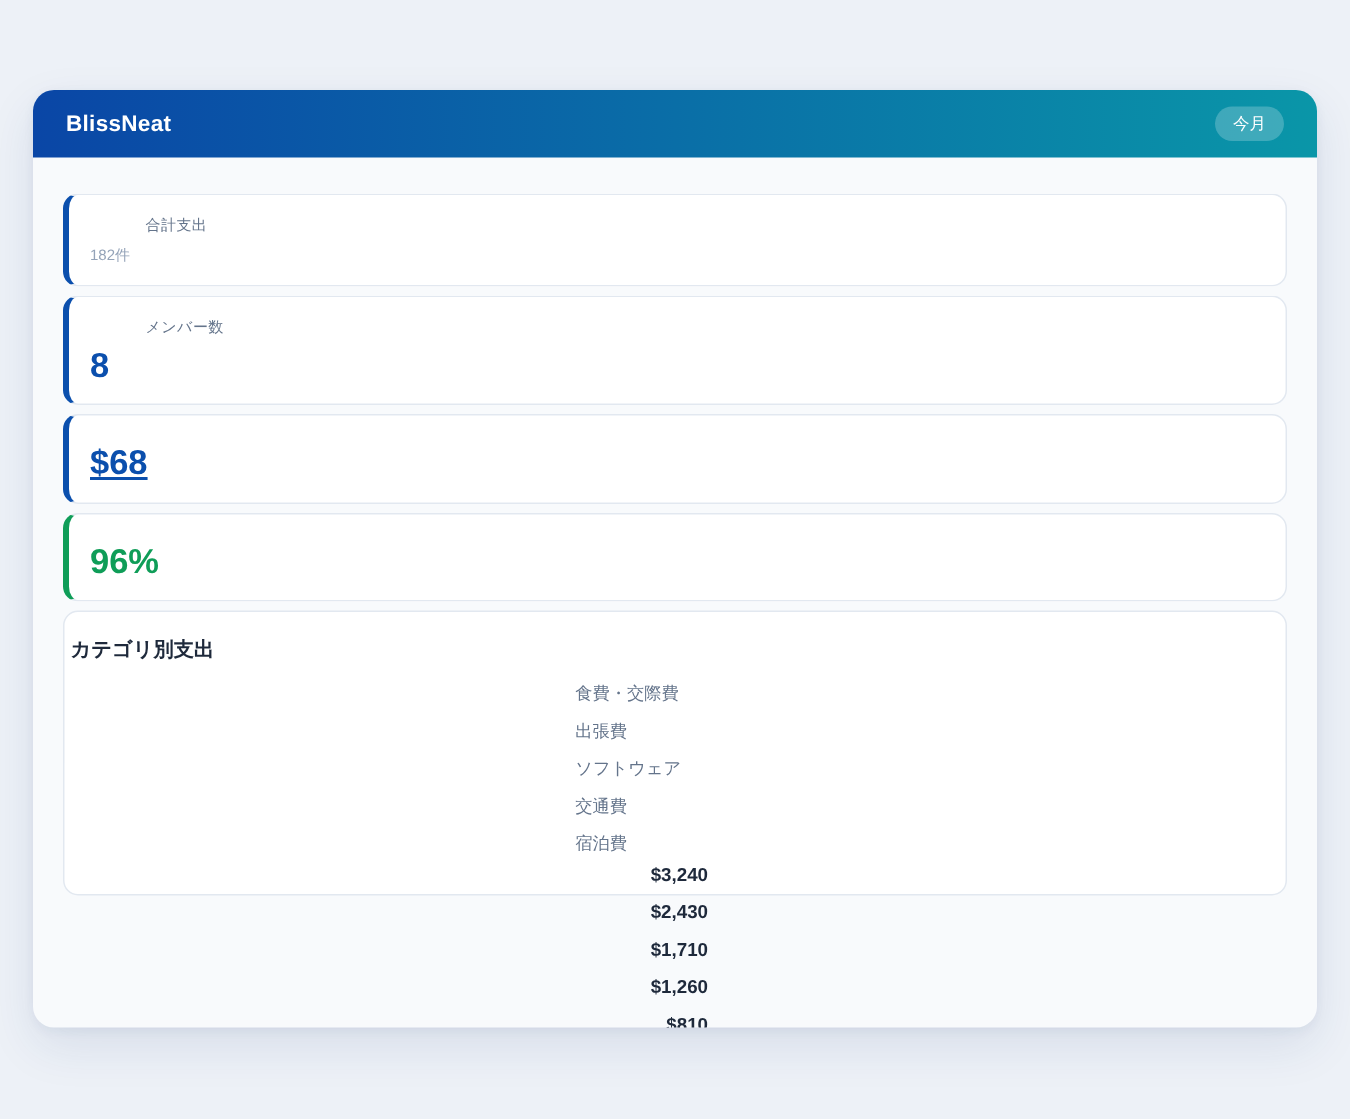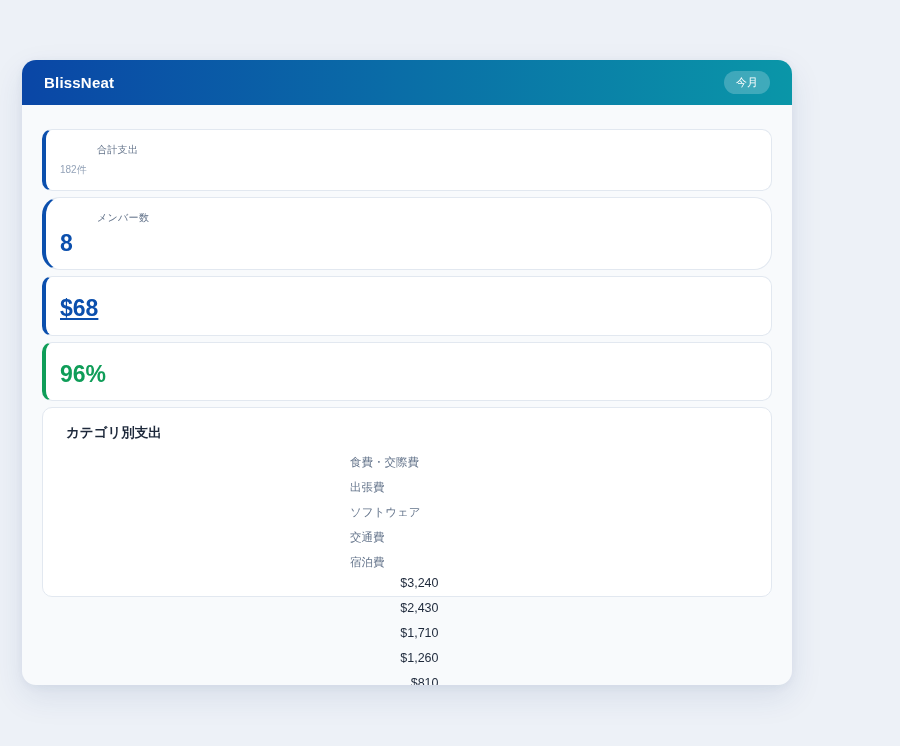--- a/index.html
+++ b/index.html
@@ -5,21 +5,21 @@
   * { margin: 0; padding: 0; box-sizing: border-box; }
   html, body { width: 900px; height: 746px; }
   body {
     font-family: "Liberation Sans", "DejaVu Sans", sans-serif;
     background: #edf1f7;
     overflow: hidden;
   }
   .panel {
     position: absolute;
     left: 22px; top: 60px;
-    width: 770px; height: 625px;
+    width: 856px; height: 625px;
     border-radius: 14px;
     background: #f8fafc;
     box-shadow: 0 12px 32px rgba(30, 60, 120, 0.10), 0 2px 8px rgba(30,60,120,0.06);
     overflow: hidden;
   }
   .app-header {
     height: 45px;
     background: linear-gradient(90deg, #0a46a6 0%, #0a96a8 100%);
     display: flex;
     align-items: center;
@@ -69,21 +69,21 @@
   .stat-sub {
     font-size: 10px;
     color: #94a3b8;
     margin-top: 6px;
   }
   .stat-sub:empty { display: none; margin: 0; }
   .category-card {
     background: #ffffff;
     border: 1px solid #e2e8f0;
     border-radius: 10px;
-    padding: 16px 16px 16px 23px;
+    padding: 16px 16px 16px 4px;
   }
   .category-title {
     font-size: 13.5px;
     font-weight: bold;
     color: #1e293b;
     margin-bottom: 13px;
   }
   .cat-row {
     display: flex;
     align-items: center;
@@ -105,41 +105,41 @@
   }
   .bar-fill {
     height: 100%;
     border-radius: 999px;
   }
   .cat-value {
     flex: 0 0 56px;
     width: 56px;
     text-align: right;
     font-size: 12.5px;
-    font-weight: normal;
+    font-weight: bold;
     color: #1e293b;
   }
 </style>
 </head>
 <body>
 
 <div class="panel">
   <div class="app-header">
     <div class="app-title">BlissNeat</div>
     <button class="period-badge">今月</button>
   </div>
 
   <div class="panel-body">
 
     <div class="stat-card" style="border-left-color: rgb(11, 79, 173);">
       <div class="stat-label">合計支出</div>
       <div class="stat-sub">182件</div>
     </div>
 
-    <div class="stat-card" style="border-left-color: rgb(11, 79, 173); border-radius: 18px;">
+    <div class="stat-card" style="border-left-color: rgb(11, 79, 173);">
       <div class="stat-label">メンバー数</div>
       <div class="stat-value" style="color: rgb(11, 79, 173);">8</div>
     </div>
 
     <div class="stat-card" style="border-left-color: rgb(11, 79, 173);">
       <div class="stat-value" style="color: rgb(11, 79, 173); text-decoration: underline;">$68</div>
 
     </div>
 
     <div class="stat-card" style="border-left-color: rgb(15, 157, 88);">

